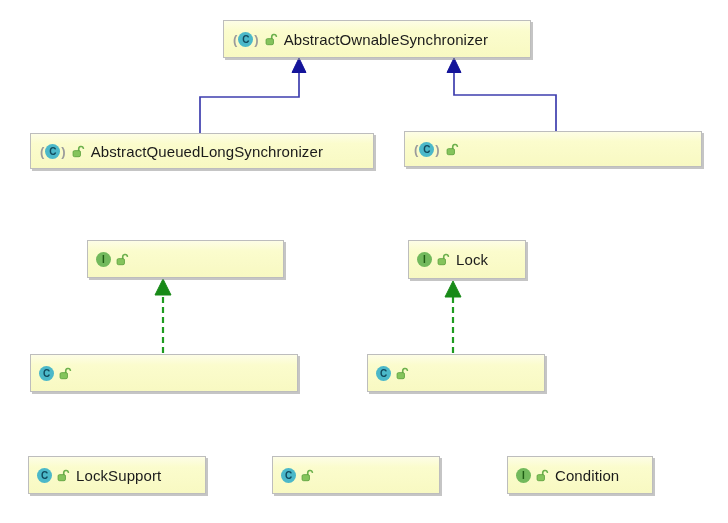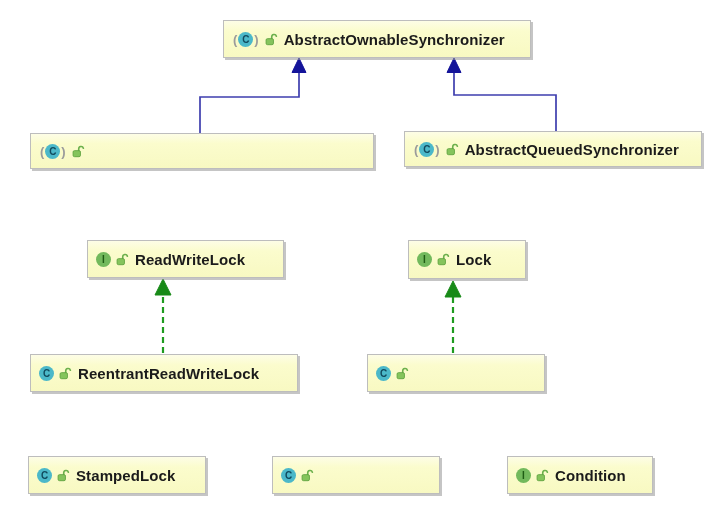--- a/index.html
+++ b/index.html
@@ -18,21 +18,21 @@
   .type-icon{display:inline-flex;align-items:center;margin-right:5px;}
   .paren{color:#9b9b9b;font-size:13px;font-weight:700;line-height:15px;padding:0 1px;}
   .badge{
     display:inline-flex;align-items:center;justify-content:center;
     width:15px;height:15px;border-radius:50%;
     font-size:10px;font-weight:700;line-height:15px;
   }
   .class-badge{background:#4bb8c9;color:#114a5e;}
   .iface-badge{background:#72b95c;color:#1e5c14;}
   .lock-icon{width:13px;height:13px;margin-right:6px;flex:none;}
-  .label{font-size:15px;font-weight:700;color:#1b1b1b;letter-spacing:0.1px;}
+  .label{font-size:15px;font-weight:400;color:#1b1b1b;letter-spacing:0.1px;}
 </style>
 </head>
 <body>
 
 <div class="canvas">
 
   <svg class="edges" viewBox="0 0 728 523">
 
     <g>
       <path d="M200 133 L200 97 L299 97 L299 70" fill="none" stroke="#3e3eae" stroke-width="1.7"></path>
@@ -71,44 +71,43 @@
   <div class="node" style="left:30px;top:133px;width:344px;height:36px">
     <span class="type-icon">
       <span class="paren">(</span>
       <span class="badge class-badge">C</span>
       <span class="paren">)</span>
     </span>
     <svg class="lock-icon" viewBox="0 0 12 12">
       <path d="M6.2 5.4 V3.6 a2.2 2.2 0 0 1 4.3 -0.7" fill="none" stroke="#6cb04c" stroke-width="1.5" stroke-linecap="round"></path>
       <rect x="1" y="5.2" width="6.8" height="5.6" rx="1.3" fill="#85c45c" stroke="#5ea23f" stroke-width="0.8"></rect>
     </svg>
+    <span class="label">AbstractQueuedLongSynchronizer</span>
   </div>
 
   <div class="node" style="left:404px;top:131px;width:298px;height:36px">
     <span class="type-icon">
       <span class="paren">(</span>
       <span class="badge class-badge">C</span>
       <span class="paren">)</span>
     </span>
     <svg class="lock-icon" viewBox="0 0 12 12">
       <path d="M6.2 5.4 V3.6 a2.2 2.2 0 0 1 4.3 -0.7" fill="none" stroke="#6cb04c" stroke-width="1.5" stroke-linecap="round"></path>
       <rect x="1" y="5.2" width="6.8" height="5.6" rx="1.3" fill="#85c45c" stroke="#5ea23f" stroke-width="0.8"></rect>
     </svg>
-    <span class="label">AbstractQueuedSynchronizer</span>
   </div>
 
   <div class="node" style="left:87px;top:240px;width:197px;height:38px">
     <span class="type-icon">
       <span class="badge iface-badge">I</span>
     </span>
     <svg class="lock-icon" viewBox="0 0 12 12">
       <path d="M6.2 5.4 V3.6 a2.2 2.2 0 0 1 4.3 -0.7" fill="none" stroke="#6cb04c" stroke-width="1.5" stroke-linecap="round"></path>
       <rect x="1" y="5.2" width="6.8" height="5.6" rx="1.3" fill="#85c45c" stroke="#5ea23f" stroke-width="0.8"></rect>
     </svg>
-    <span class="label">ReadWriteLock</span>
   </div>
 
   <div class="node" style="left:408px;top:240px;width:118px;height:39px">
     <span class="type-icon">
       <span class="badge iface-badge">I</span>
     </span>
     <svg class="lock-icon" viewBox="0 0 12 12">
       <path d="M6.2 5.4 V3.6 a2.2 2.2 0 0 1 4.3 -0.7" fill="none" stroke="#6cb04c" stroke-width="1.5" stroke-linecap="round"></path>
       <rect x="1" y="5.2" width="6.8" height="5.6" rx="1.3" fill="#85c45c" stroke="#5ea23f" stroke-width="0.8"></rect>
     </svg>
@@ -116,42 +115,41 @@
   </div>
 
   <div class="node" style="left:30px;top:354px;width:268px;height:38px">
     <span class="type-icon">
       <span class="badge class-badge">C</span>
     </span>
     <svg class="lock-icon" viewBox="0 0 12 12">
       <path d="M6.2 5.4 V3.6 a2.2 2.2 0 0 1 4.3 -0.7" fill="none" stroke="#6cb04c" stroke-width="1.5" stroke-linecap="round"></path>
       <rect x="1" y="5.2" width="6.8" height="5.6" rx="1.3" fill="#85c45c" stroke="#5ea23f" stroke-width="0.8"></rect>
     </svg>
-    <span class="label">ReentrantReadWriteLock</span>
   </div>
 
   <div class="node" style="left:367px;top:354px;width:178px;height:38px">
     <span class="type-icon">
       <span class="badge class-badge">C</span>
     </span>
     <svg class="lock-icon" viewBox="0 0 12 12">
       <path d="M6.2 5.4 V3.6 a2.2 2.2 0 0 1 4.3 -0.7" fill="none" stroke="#6cb04c" stroke-width="1.5" stroke-linecap="round"></path>
       <rect x="1" y="5.2" width="6.8" height="5.6" rx="1.3" fill="#85c45c" stroke="#5ea23f" stroke-width="0.8"></rect>
     </svg>
   </div>
 
   <div class="node" style="left:28px;top:456px;width:178px;height:38px">
     <span class="type-icon">
       <span class="badge class-badge">C</span>
     </span>
     <svg class="lock-icon" viewBox="0 0 12 12">
       <path d="M6.2 5.4 V3.6 a2.2 2.2 0 0 1 4.3 -0.7" fill="none" stroke="#6cb04c" stroke-width="1.5" stroke-linecap="round"></path>
       <rect x="1" y="5.2" width="6.8" height="5.6" rx="1.3" fill="#85c45c" stroke="#5ea23f" stroke-width="0.8"></rect>
     </svg>
-    <span class="label">StampedLock</span>
+    <span class="label">LockSupport</span>
   </div>
 
   <div class="node" style="left:272px;top:456px;width:168px;height:38px">
     <span class="type-icon">
       <span class="badge class-badge">C</span>
     </span>
     <svg class="lock-icon" viewBox="0 0 12 12">
       <path d="M6.2 5.4 V3.6 a2.2 2.2 0 0 1 4.3 -0.7" fill="none" stroke="#6cb04c" stroke-width="1.5" stroke-linecap="round"></path>
       <rect x="1" y="5.2" width="6.8" height="5.6" rx="1.3" fill="#85c45c" stroke="#5ea23f" stroke-width="0.8"></rect>
     </svg>

